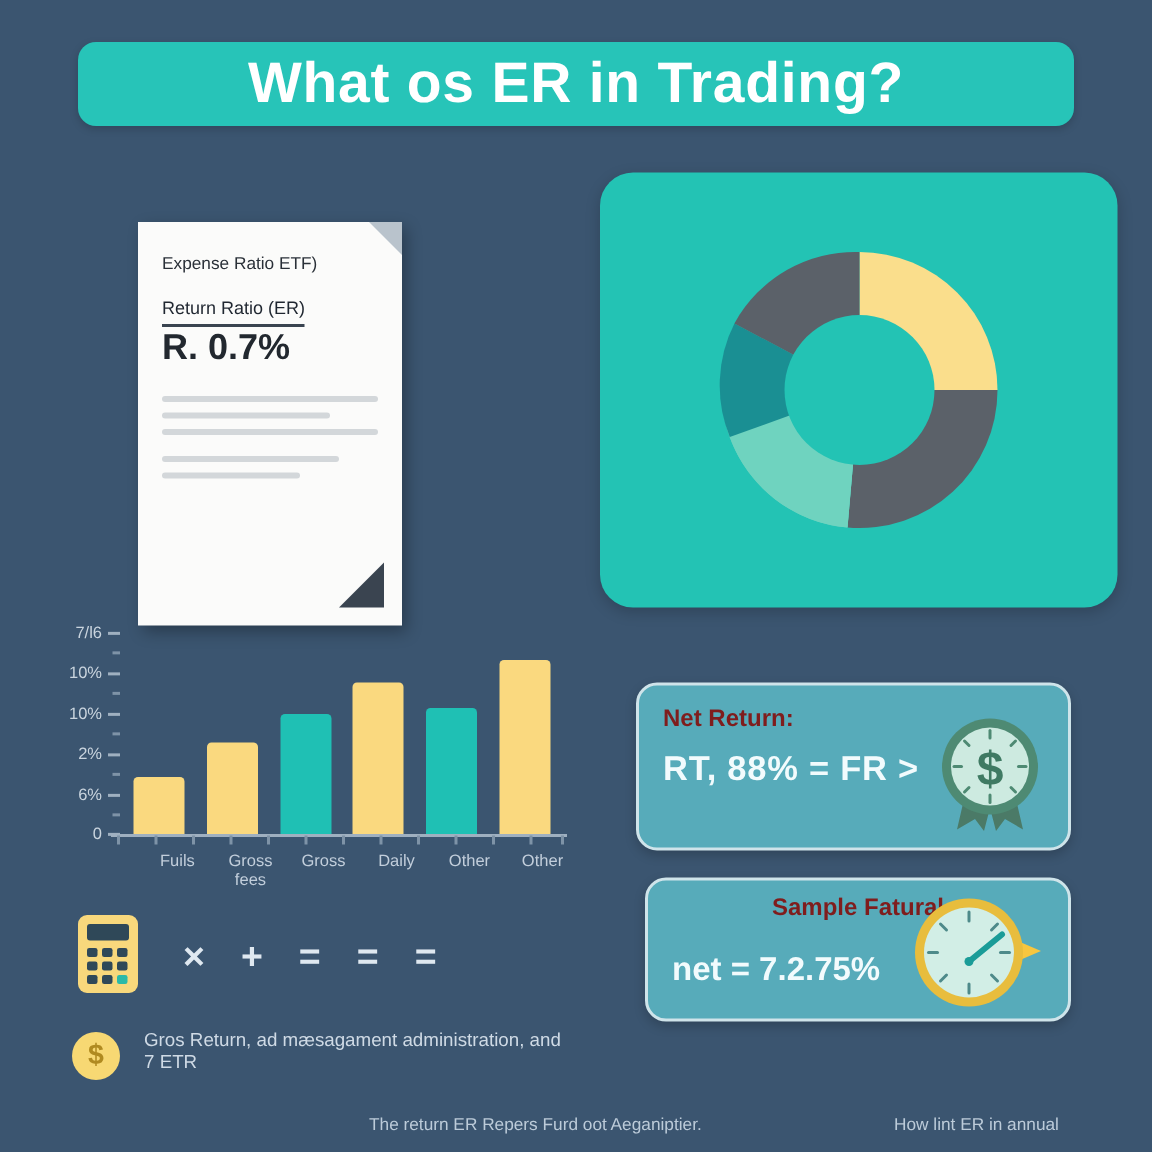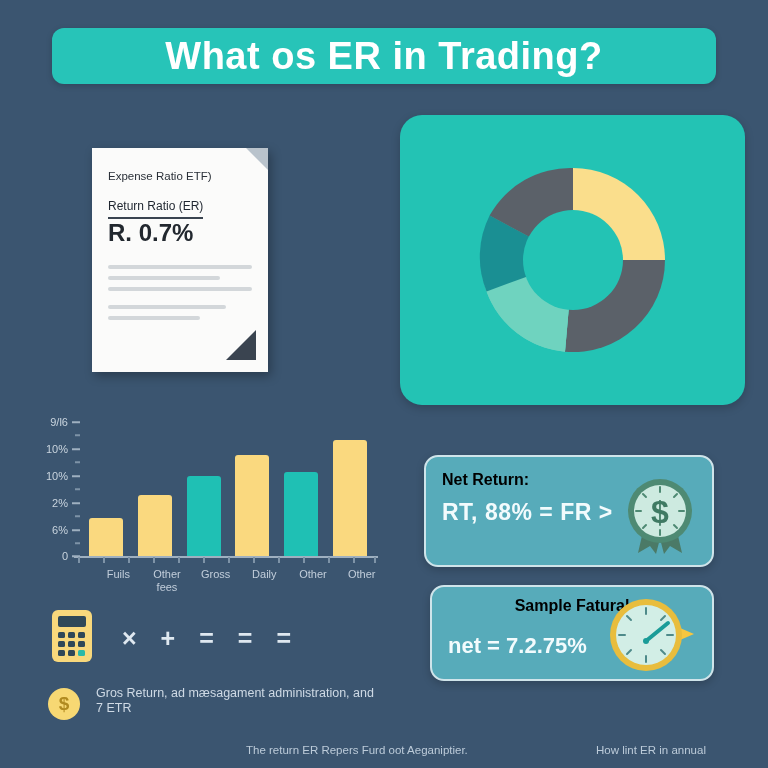--- a/index.html
+++ b/index.html
@@ -30,21 +30,21 @@
     font-size: 38px;
     font-weight: bold;
     letter-spacing: 0.5px;
     white-space: nowrap;
   }
 
   
   .doc-card {
     position: absolute;
     left: 92px; top: 148px;
-    width: 176px; height: 224px;
+    width: 176px; height: 269px;
     background: #fbfbfa;
     box-shadow: 3px 4px 10px rgba(0,0,0,0.30);
     padding: 22px 16px 0 16px;
     overflow: hidden;
   }
   .doc-fold {
     position: absolute; right: 0; top: 0;
     width: 0; height: 0;
     border-left: 22px solid transparent;
     border-top: 22px solid #b9c3cc;
@@ -167,21 +167,21 @@
     left: 424px; top: 455px;
     width: 290px; height: 112px;
     padding: 14px 16px;
   }
   .card-sample {
     left: 430px; top: 585px;
     width: 284px; height: 96px;
     padding: 10px 16px;
   }
   .card-title {
-    font-size: 16px; font-weight: bold; color: #000000;
+    font-size: 16px; font-weight: bold; color: #7f1d1d;
   }
   .card-title-center { text-align: center; }
   .card-value {
     font-size: 23px; font-weight: bold; color: #f2fbfd;
     margin-top: 10px;
     letter-spacing: 0.5px;
   }
   .card-value-sample {
     font-size: 22px; font-weight: bold; color: #f2fbfd;
     margin-top: 18px;
@@ -279,21 +279,21 @@
         <path d="M108 108 L21.5 139.4 A92 92 0 0 1 24.6 63.6 Z" fill="#1a8f93"></path>
         <path d="M108 108 L24.6 63.6 A92 92 0 0 1 108 16 Z" fill="#5b6169"></path>
 
         <circle cx="108" cy="108" r="50" fill="#23c3b4"></circle>
       </svg>
     </div>
   </div>
 
   <div class="bar-chart">
     <div class="bc-ylabels">
-      <div class="bc-ylabel" style="top:4px">9/l6</div>
+      <div class="bc-ylabel" style="top:4px">7/l6</div>
       <div class="bc-ylabel" style="top:31px">10%</div>
       <div class="bc-ylabel" style="top:58px">10%</div>
       <div class="bc-ylabel" style="top:85px">2%</div>
       <div class="bc-ylabel" style="top:112px">6%</div>
       <div class="bc-ylabel" style="top:138px">0</div>
       <div class="bc-tick" style="top:4px"></div>
       <div class="bc-tick" style="top:31px"></div>
       <div class="bc-tick" style="top:58px"></div>
       <div class="bc-tick" style="top:85px"></div>
       <div class="bc-tick" style="top:112px"></div>
@@ -326,21 +326,21 @@
       <div class="bc-xtick" style="left:179px"></div>
       <div class="bc-xtick" style="left:204px"></div>
       <div class="bc-xtick" style="left:229px"></div>
       <div class="bc-xtick" style="left:254px"></div>
       <div class="bc-xtick" style="left:279px"></div>
       <div class="bc-xtick" style="left:300px"></div>
     </div>
 
     <div class="bc-xlabels">
       <div class="bc-xlabel">Fuils</div>
-      <div class="bc-xlabel">Other fees</div>
+      <div class="bc-xlabel">Gross fees</div>
       <div class="bc-xlabel">Gross</div>
       <div class="bc-xlabel">Daily</div>
       <div class="bc-xlabel">Other</div>
       <div class="bc-xlabel">Other</div>
     </div>
   </div>
 
   <div class="info-card card-net">
     <div class="card-title">Net Return:</div>
     <div class="card-value">RT, 88%  =  FR &gt;</div>

